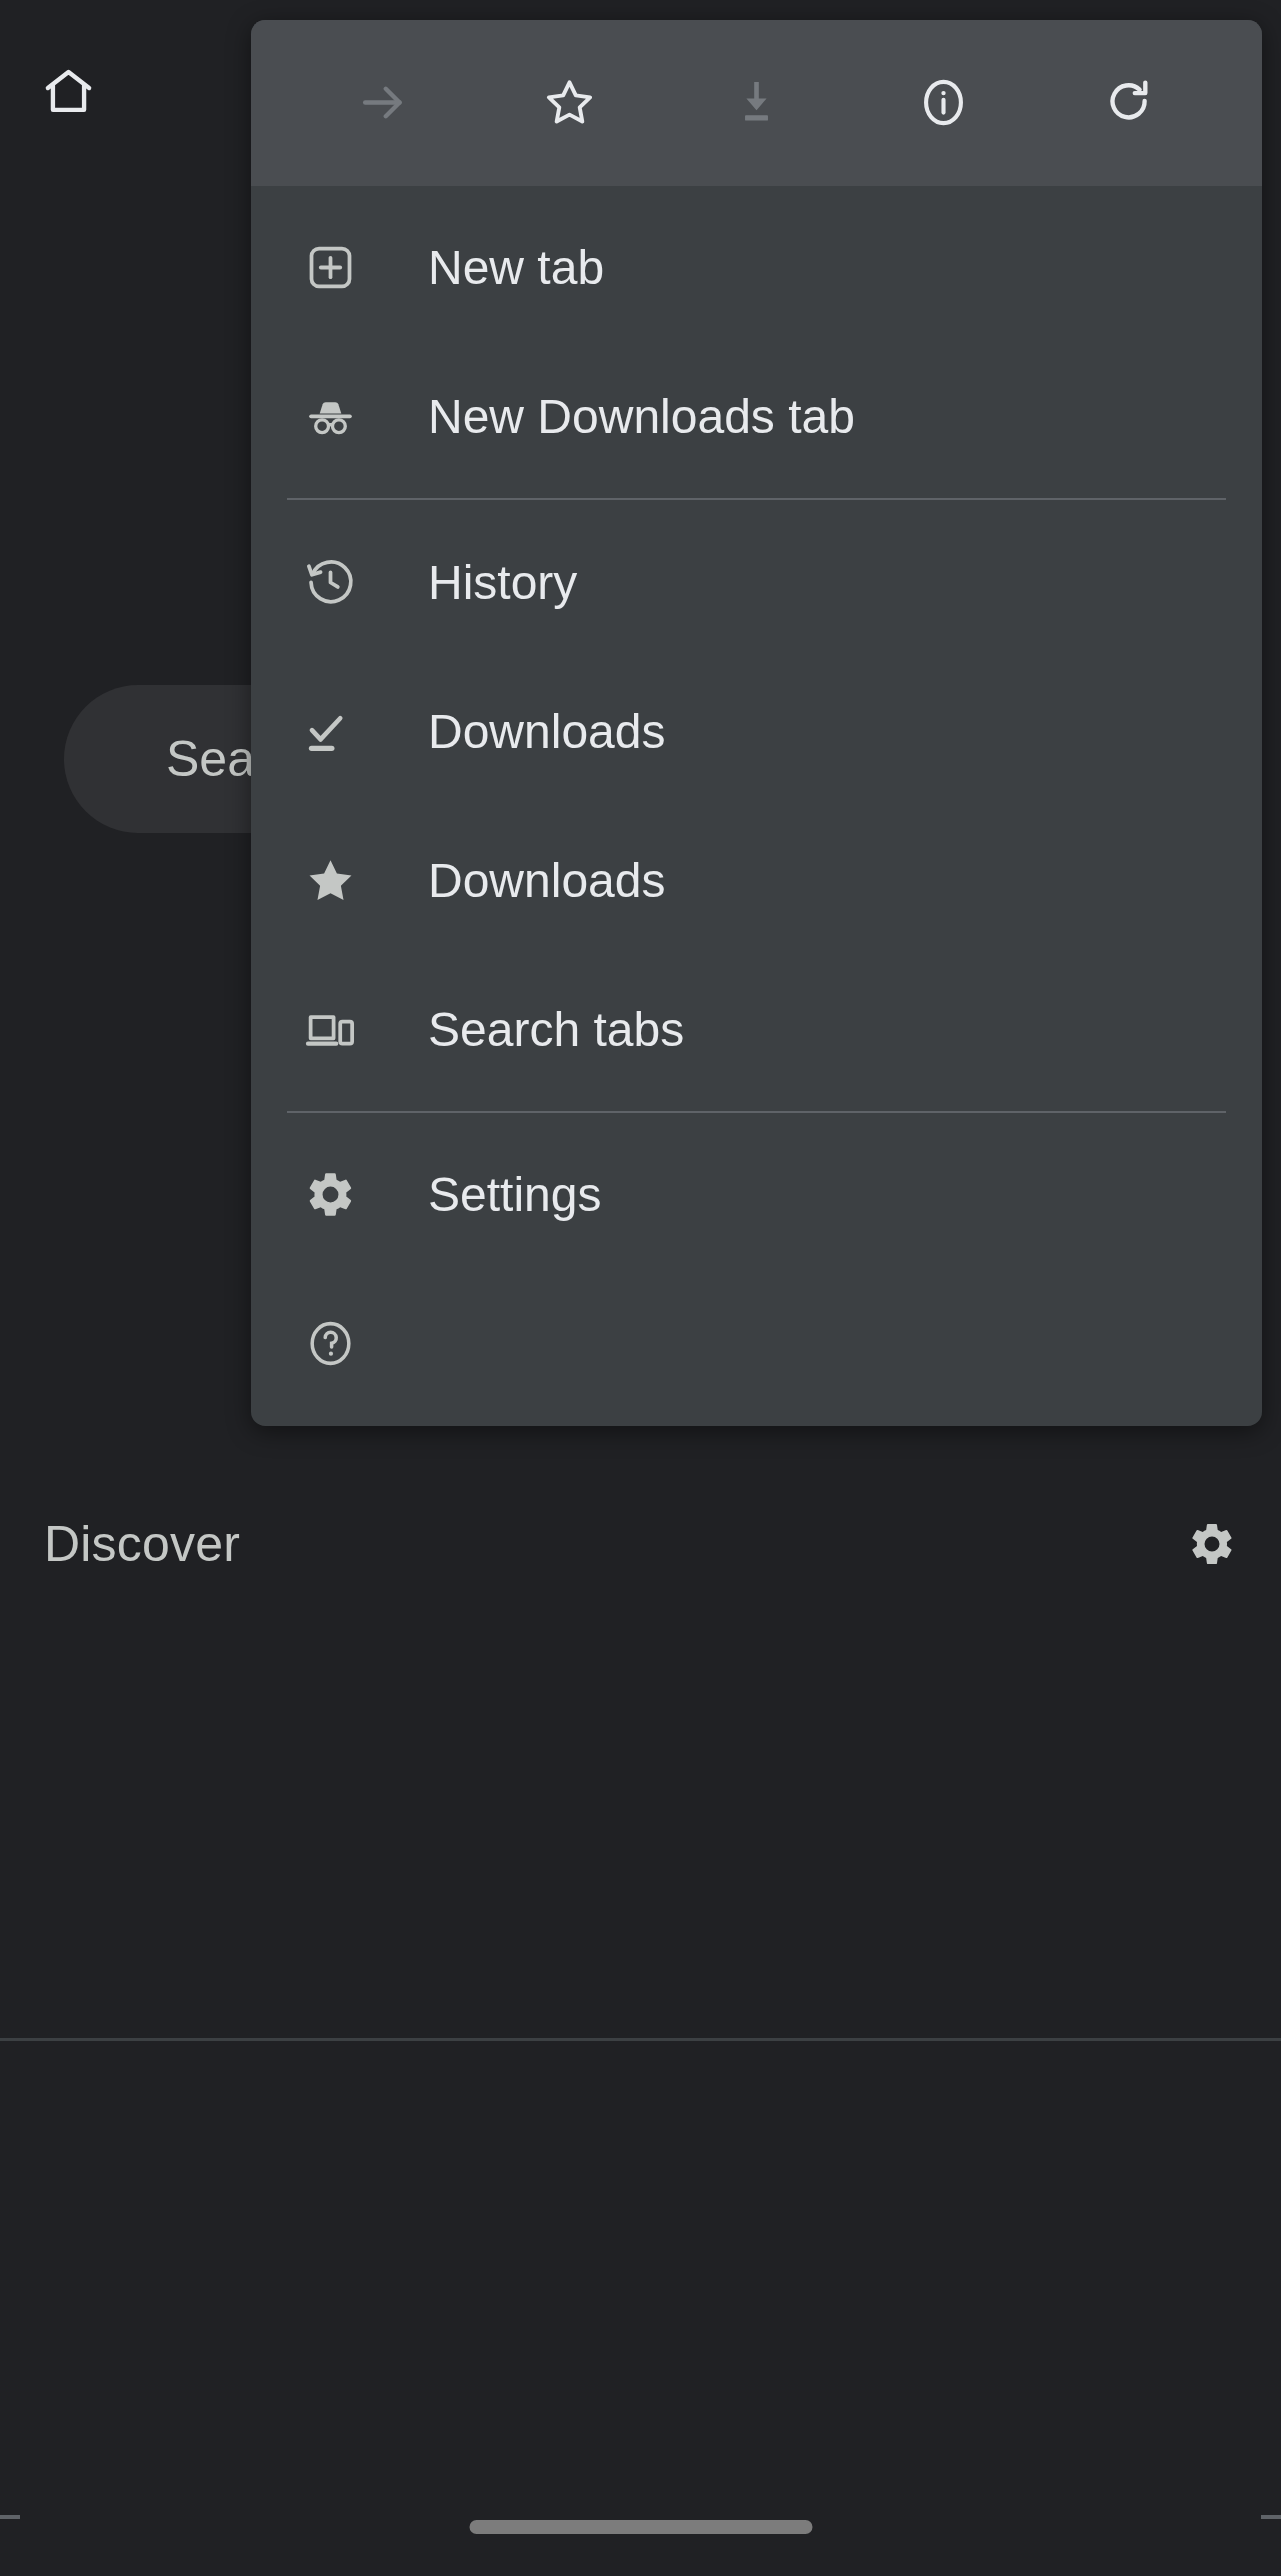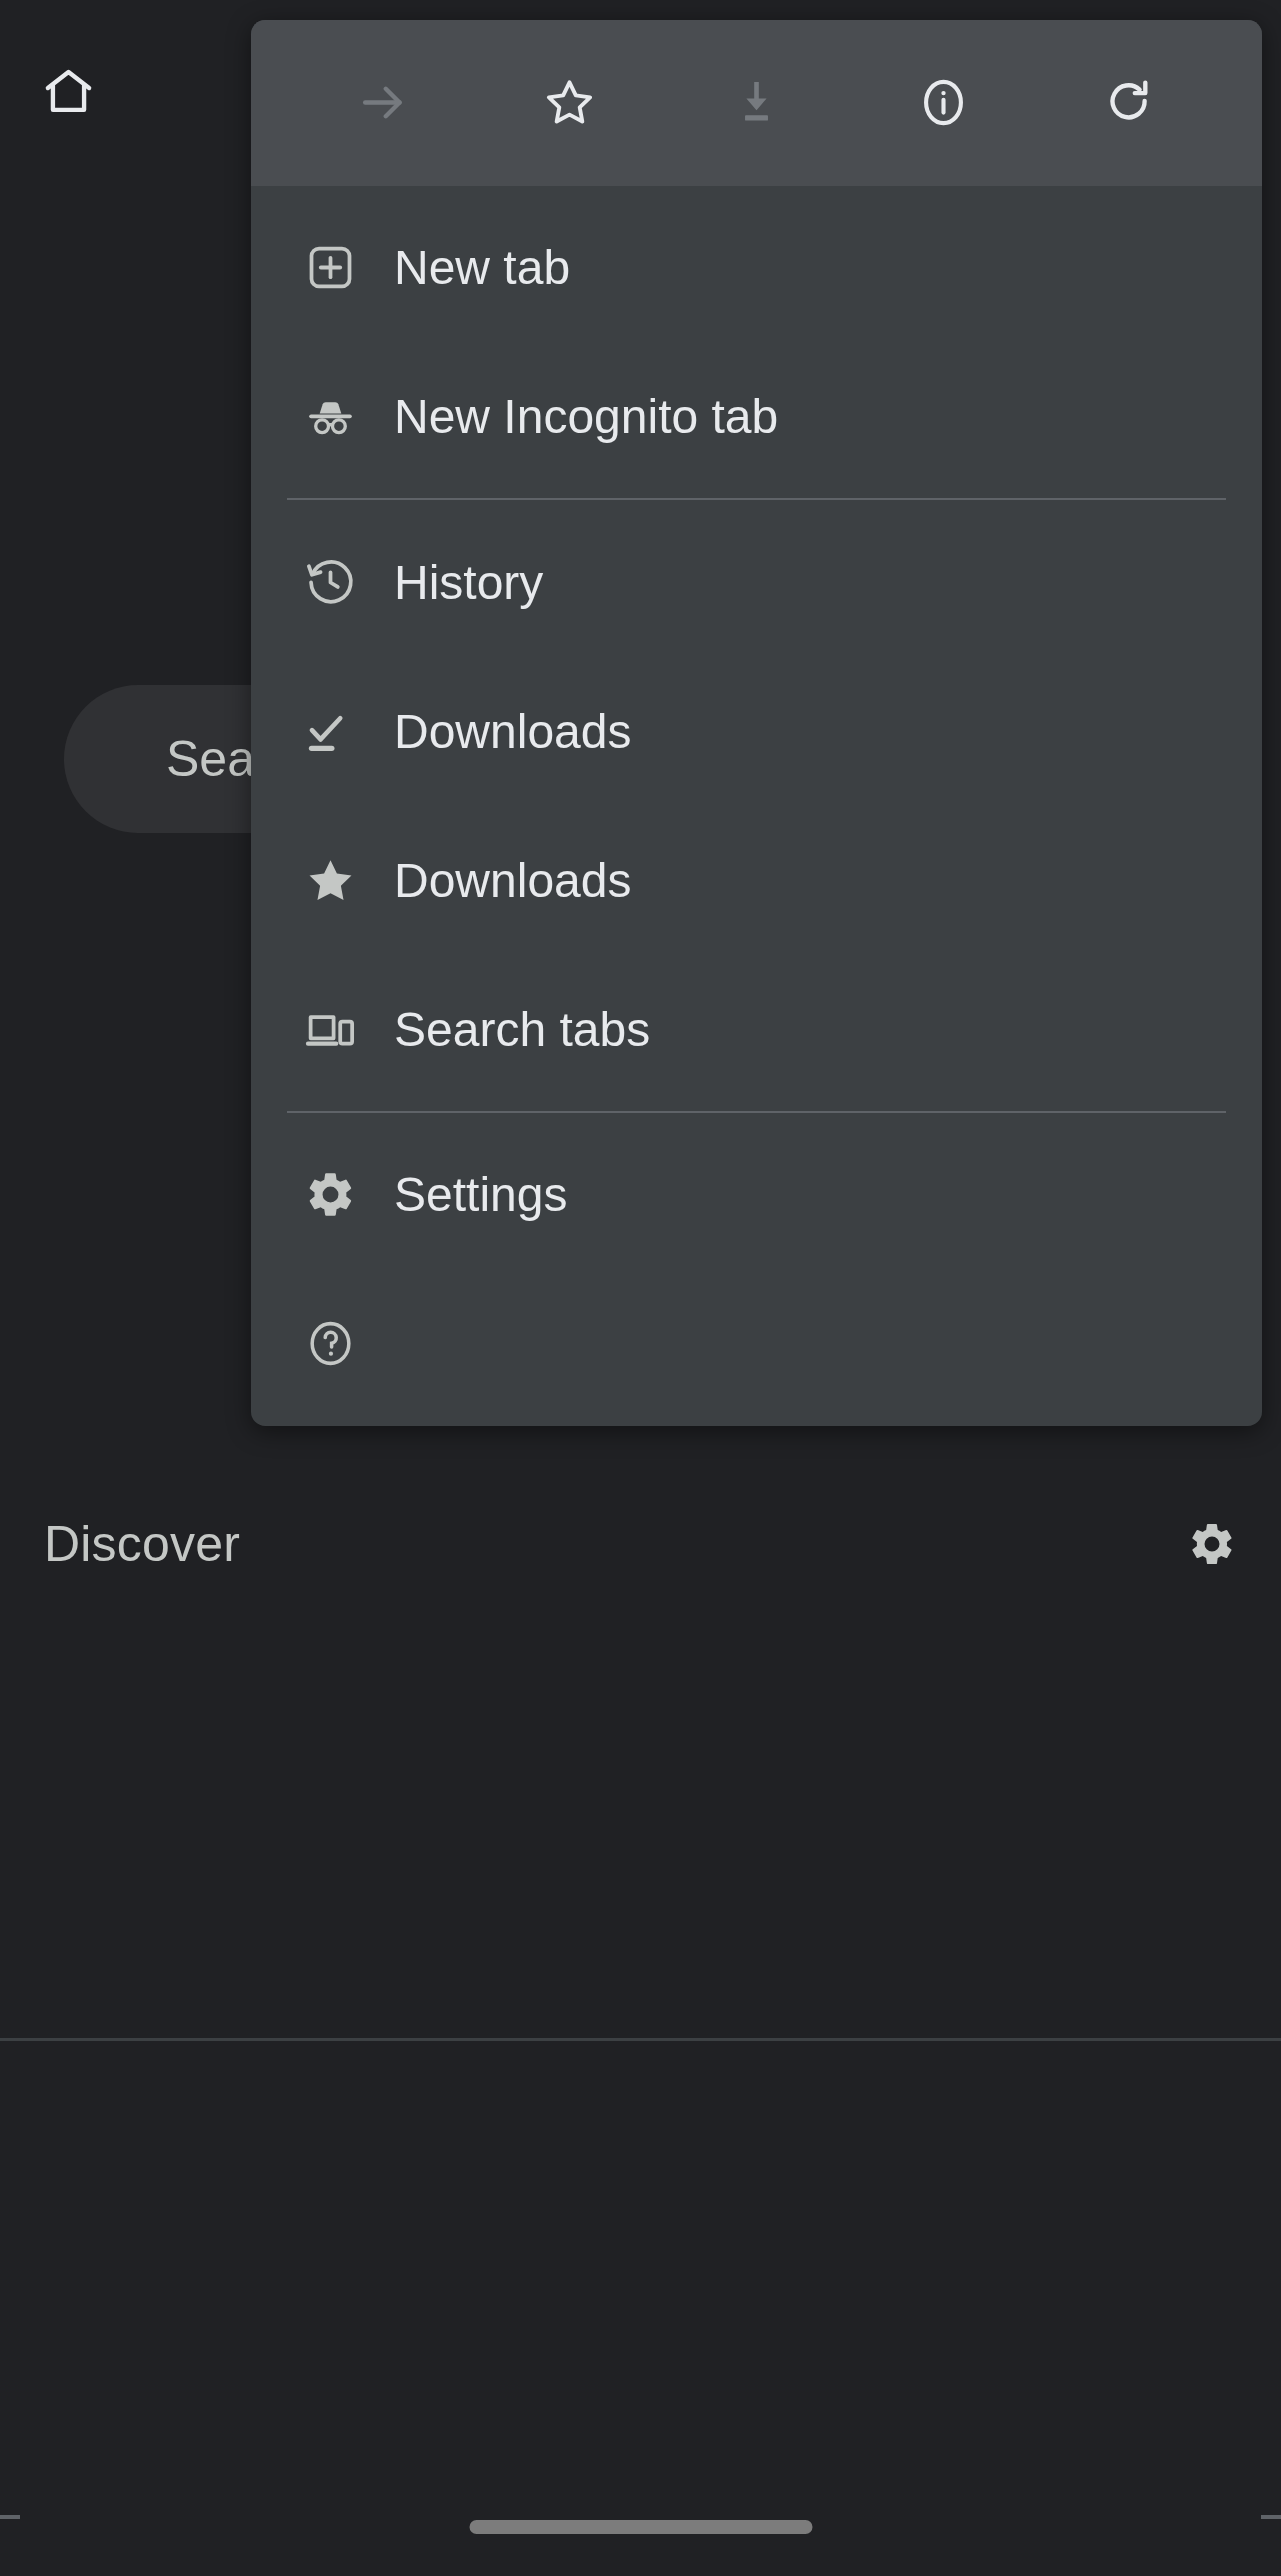--- a/index.html
+++ b/index.html
@@ -90,21 +90,21 @@
     display:flex; align-items:center;
     height:149px;
     padding-left:50px;
   }
   .menu-item .mi-icon {
     width:59px; height:59px;
     display:flex; align-items:center; justify-content:center;
     flex:0 0 59px;
   }
   .menu-item .mi-label {
-    margin-left:34px;
+    margin-left:68px;
     color:#e8eaed;
     font-size:48px;
     white-space:nowrap;
   }
   .menu-divider {
     height:2.7px; background:#5f6368;
     margin:0 36px;
   }
 </style>
 </head>
@@ -204,21 +204,21 @@
       <div class="menu-item">
         <span class="mi-icon">
           <svg viewBox="0 0 24 24" width="53" height="53" fill="none" stroke="#c4c7c5" stroke-width="1.5">
             <path d="M7.1 10.6l1.35-4.1c.2-.6.76-1 1.4-1h4.3c.64 0 1.2.4 1.4 1l1.35 4.1z" fill="#c4c7c5" stroke="none"></path>
             <line x1="3.2" y1="11.9" x2="20.8" y2="11.9" stroke="#c4c7c5" stroke-width="1.7" stroke-linecap="round"></line>
             <circle cx="8.2" cy="16.4" r="2.9"></circle>
             <circle cx="15.8" cy="16.4" r="2.9"></circle>
             <line x1="11.1" y1="15.7" x2="12.9" y2="15.7"></line>
           </svg>
         </span>
-        <span class="mi-label">New Incognito tab</span>
+        <span class="mi-label">New Downloads tab</span>
       </div>
     </div>
 
     <div class="menu-divider"></div>
 
     <div class="menu-group">
       <div class="menu-item">
         <span class="mi-icon">
           <svg viewBox="0 0 24 24" width="53" height="53" fill="none" stroke="#c4c7c5" stroke-width="1.7" stroke-linecap="round" stroke-linejoin="round">
             <path d="M3.9 8.2A9 9 0 1 1 3.2 12"></path>

